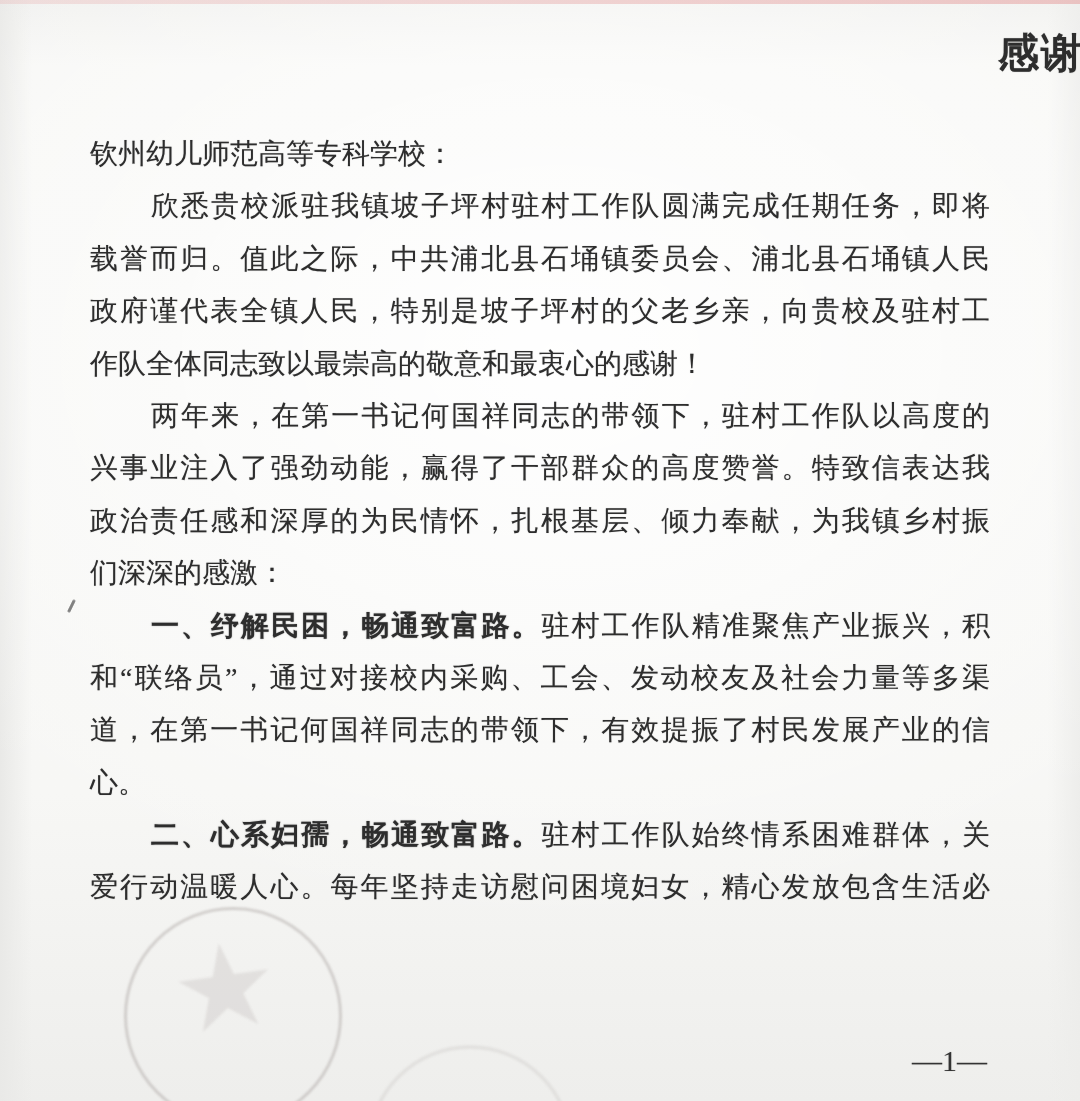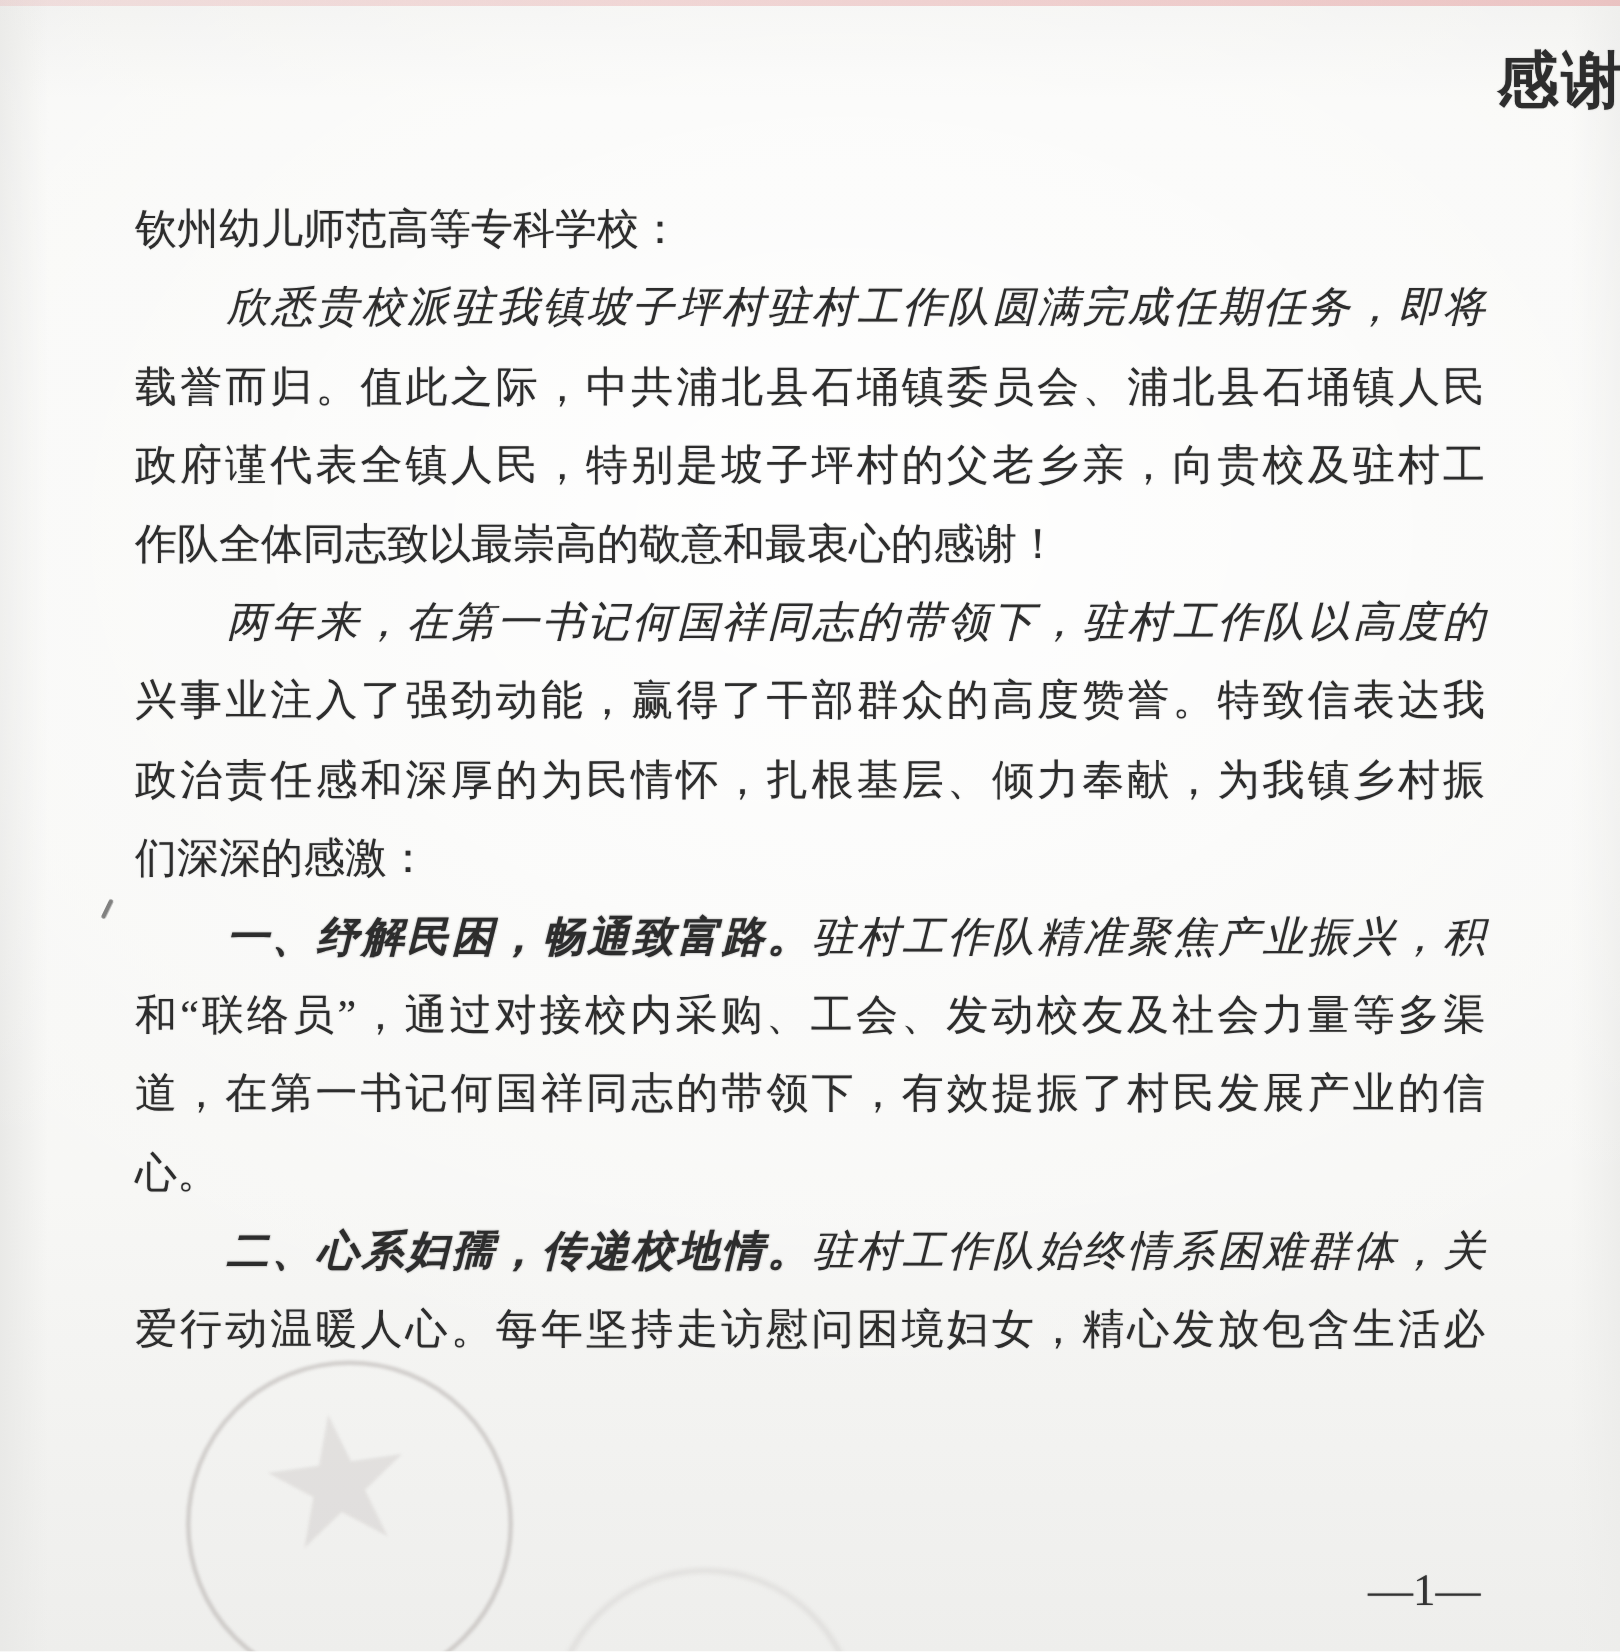--- a/index.html
+++ b/index.html
@@ -24,21 +24,21 @@
     text-shadow:0 0 1px rgba(40,40,40,0.45);
     padding-left:47px;
   }
   .body-text{
     position:absolute;left:90px;top:128px;width:900px;
     font-size:28px;line-height:52.4px;
     text-shadow:0 0 1px rgba(45,45,45,0.35);
   }
   .line{height:52.4px;white-space:nowrap;overflow:visible;}
   .line.justify{text-align:justify;text-align-last:justify;text-justify:distribute;}
-  .line.indent{text-indent:61px;font-style:italic;}
+  .line.indent{text-indent:61px;}
   .line b{font-weight:700;text-shadow:0 0 1.3px rgba(30,30,30,0.55);}
   .pageno{
     position:absolute;top:1044px;left:912px;
     font-size:30px;letter-spacing:0;color:#333;
     text-shadow:0 0 1px rgba(45,45,45,0.4);
   }
   .seal-circle{
     position:absolute;left:124px;top:907px;width:212px;height:212px;
     border:3px solid rgba(148,138,135,0.34);border-radius:50%;
     filter:blur(1.2px);
@@ -79,21 +79,21 @@
       <div class="line justify">政府谨代表全镇人民，特别是坡子坪村的父老乡亲，向贵校及驻村工</div>
       <div class="line">作队全体同志致以最崇高的敬意和最衷心的感谢！</div>
       <div class="line indent justify">两年来，在第一书记何国祥同志的带领下，驻村工作队以高度的</div>
       <div class="line justify">兴事业注入了强劲动能，赢得了干部群众的高度赞誉。特致信表达我</div>
       <div class="line justify">政治责任感和深厚的为民情怀，扎根基层、倾力奉献，为我镇乡村振</div>
       <div class="line">们深深的感激：</div>
       <div class="line indent justify"><b>一、纾解民困，畅通致富路。</b>驻村工作队精准聚焦产业振兴，积</div>
       <div class="line justify">和“联络员”，通过对接校内采购、工会、发动校友及社会力量等多渠</div>
       <div class="line justify">道，在第一书记何国祥同志的带领下，有效提振了村民发展产业的信</div>
       <div class="line">心。</div>
-      <div class="line indent justify"><b>二、心系妇孺，传递校地情。</b>驻村工作队始终情系困难群体，关</div>
+      <div class="line indent justify"><b>二、心系妇孺，畅通致富路。</b>驻村工作队始终情系困难群体，关</div>
       <div class="line justify">爱行动温暖人心。每年坚持走访慰问困境妇女，精心发放包含生活必</div>
     </div>
 
   <div class="seal-circle"></div>
   <div class="seal-star">★</div>
   <div class="seal-circle-2"></div>
 
   <div class="ink-mark"></div>
 
   <div class="pageno">—1—</div>

